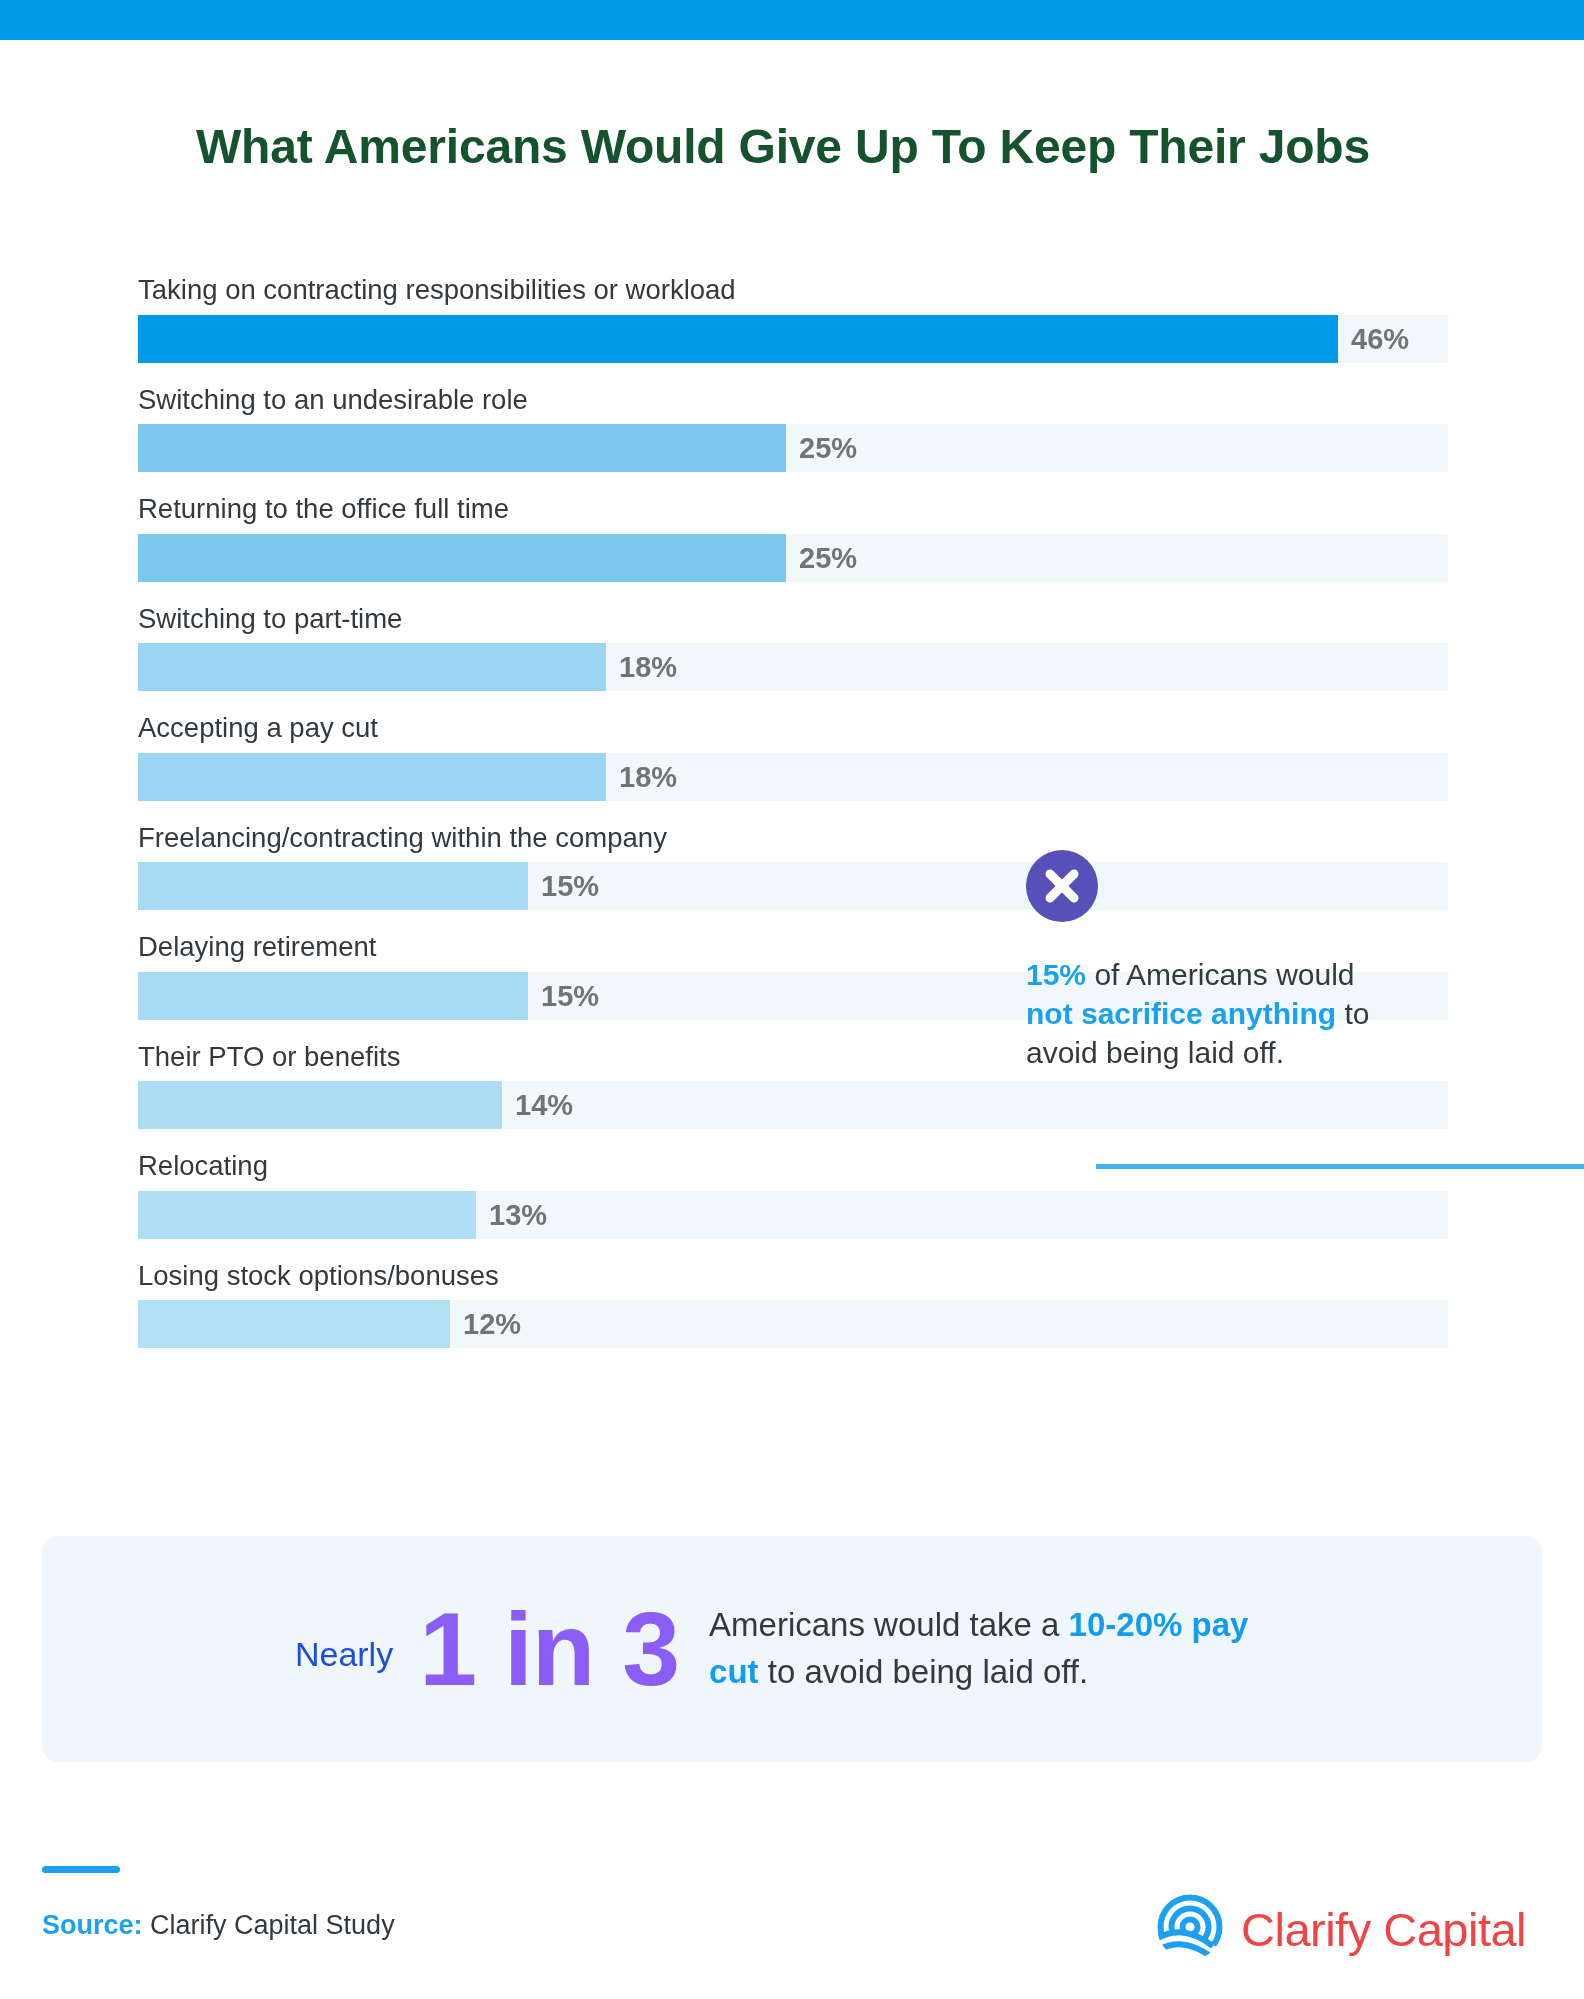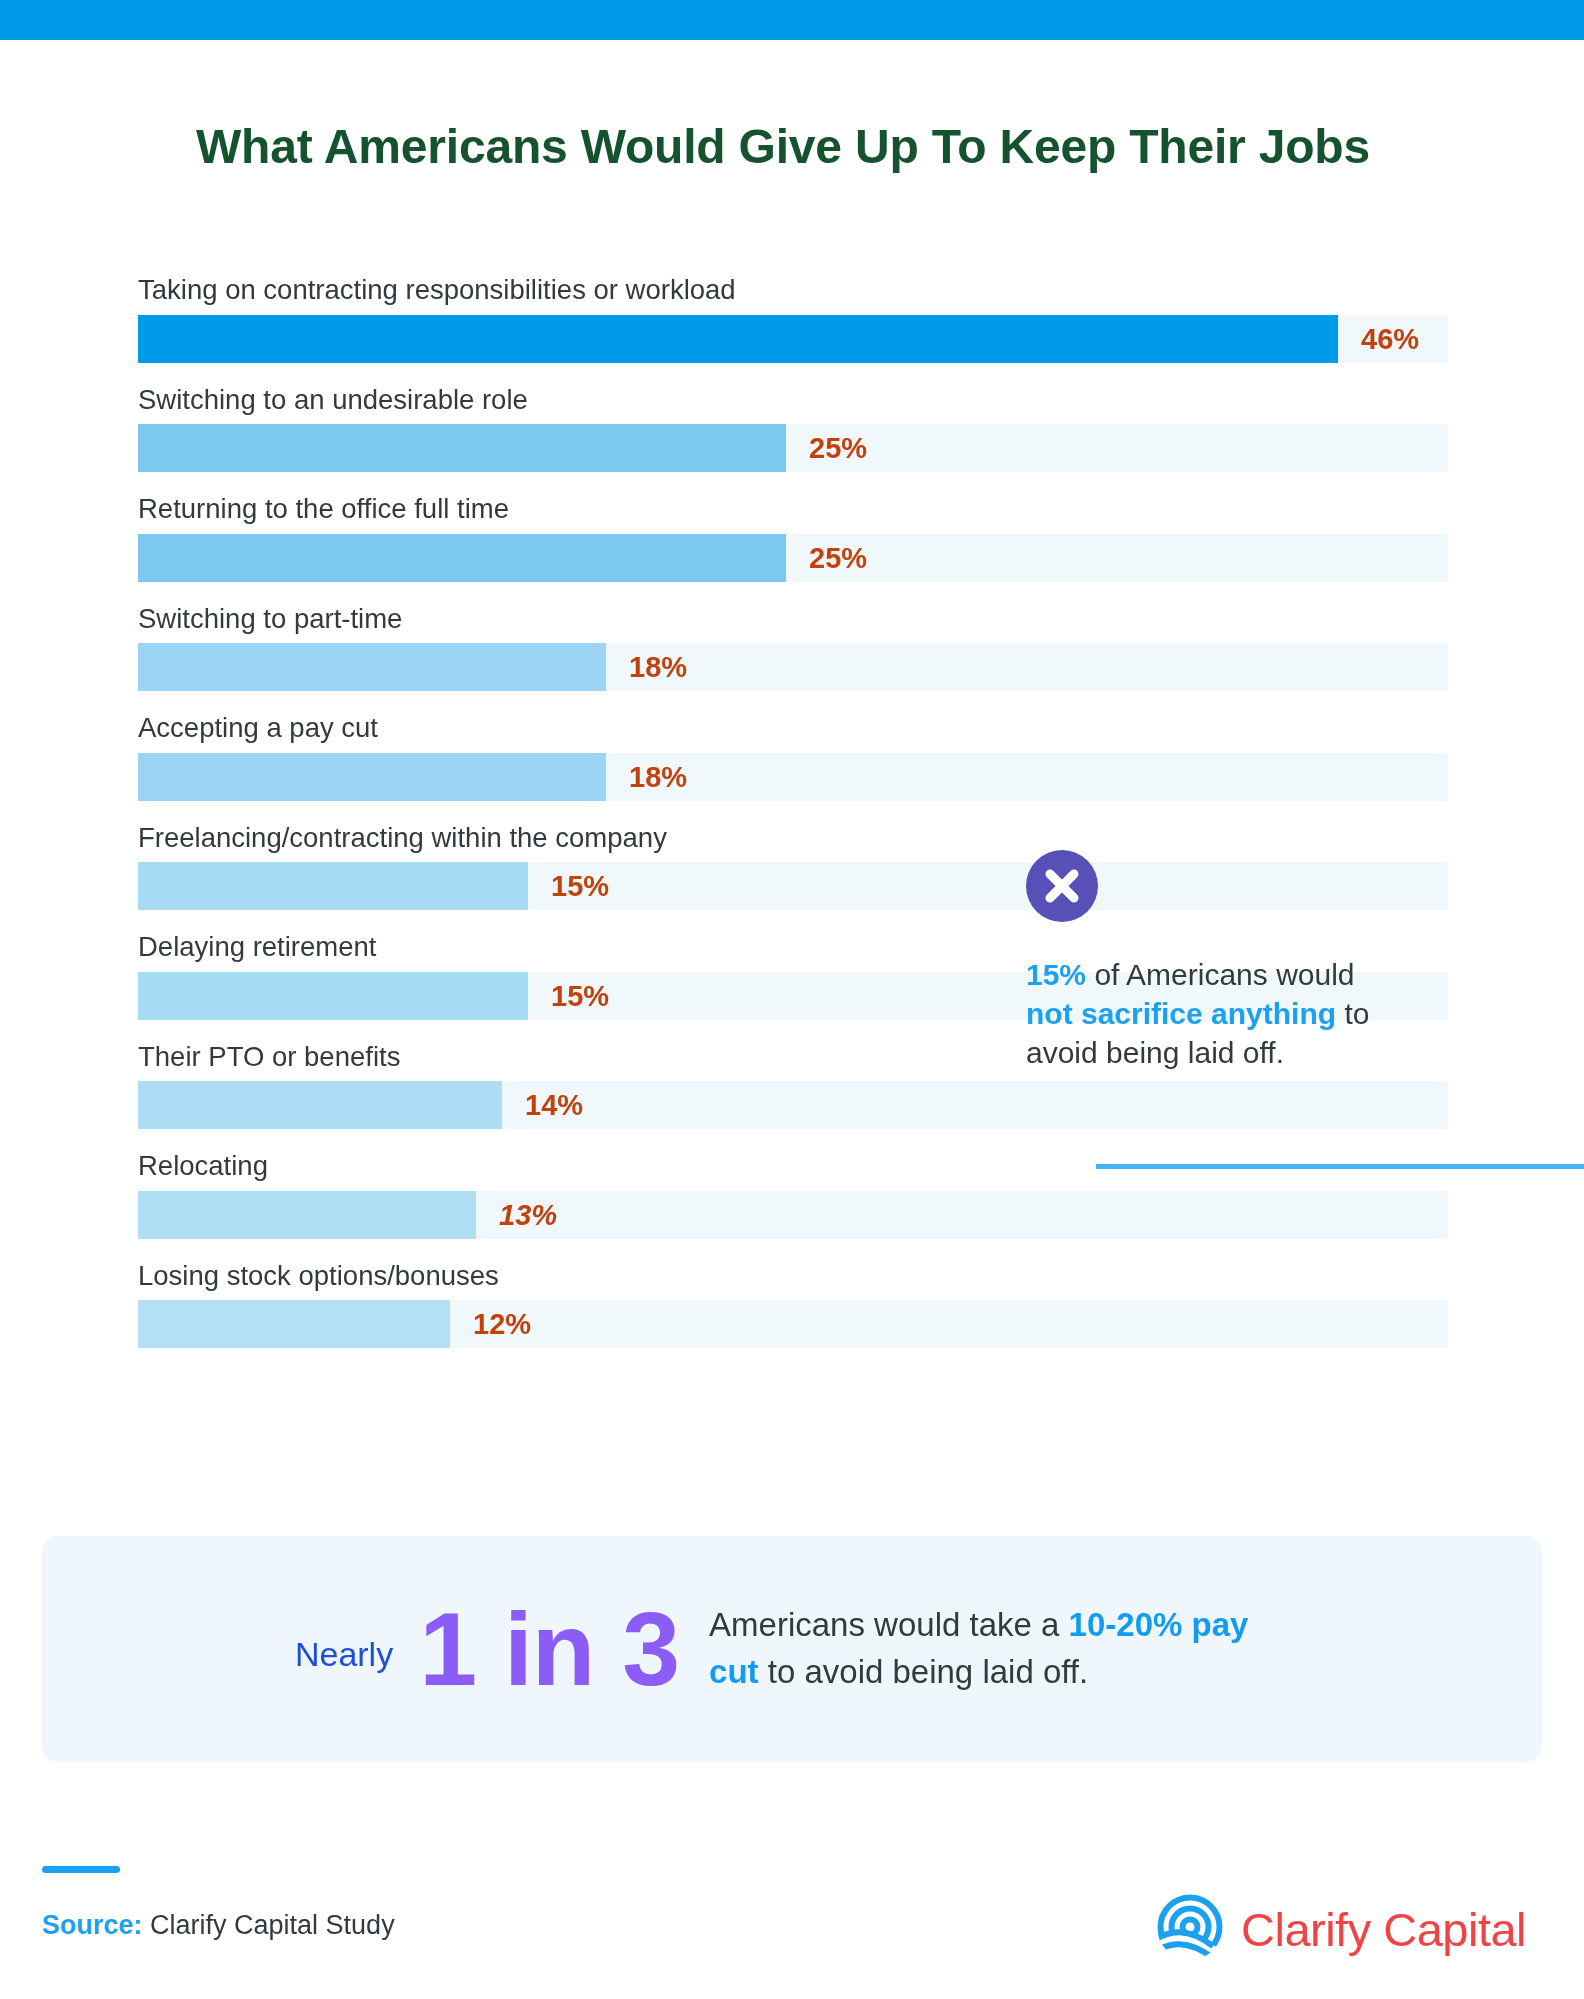--- a/index.html
+++ b/index.html
@@ -66,22 +66,22 @@
     top: 0; left: 0;
     height: 48px;
   }
   .val {
     position: absolute;
     top: 0;
     height: 48px;
     line-height: 48px;
     font-size: 29px;
     font-weight: bold;
-    color: #c2410c;
-    padding-left: 23px;
+    color: #737373;
+    padding-left: 13px;
     white-space: nowrap;
   }
 
   
   .callout {
     position: absolute;
     top: 850px;
     left: 1026px;
     width: 360px;
   }
@@ -256,21 +256,21 @@
     <div class="track">
       <div class="fill" style="width:364px;background:#ADDDF5;"></div>
       <div class="val" style="left:364px;">14%</div>
     </div>
   </div>
 
   <div class="row">
     <div class="row-label">Relocating</div>
     <div class="track">
       <div class="fill" style="width:338px;background:#B0DEF5;"></div>
-      <div class="val" style="left:338px;font-style:italic;">13%</div>
+      <div class="val" style="left:338px;">13%</div>
     </div>
   </div>
 
   <div class="row">
     <div class="row-label">Losing stock options/bonuses</div>
     <div class="track">
       <div class="fill" style="width:312px;background:#B4E0F6;"></div>
       <div class="val" style="left:312px;">12%</div>
     </div>
   </div>

